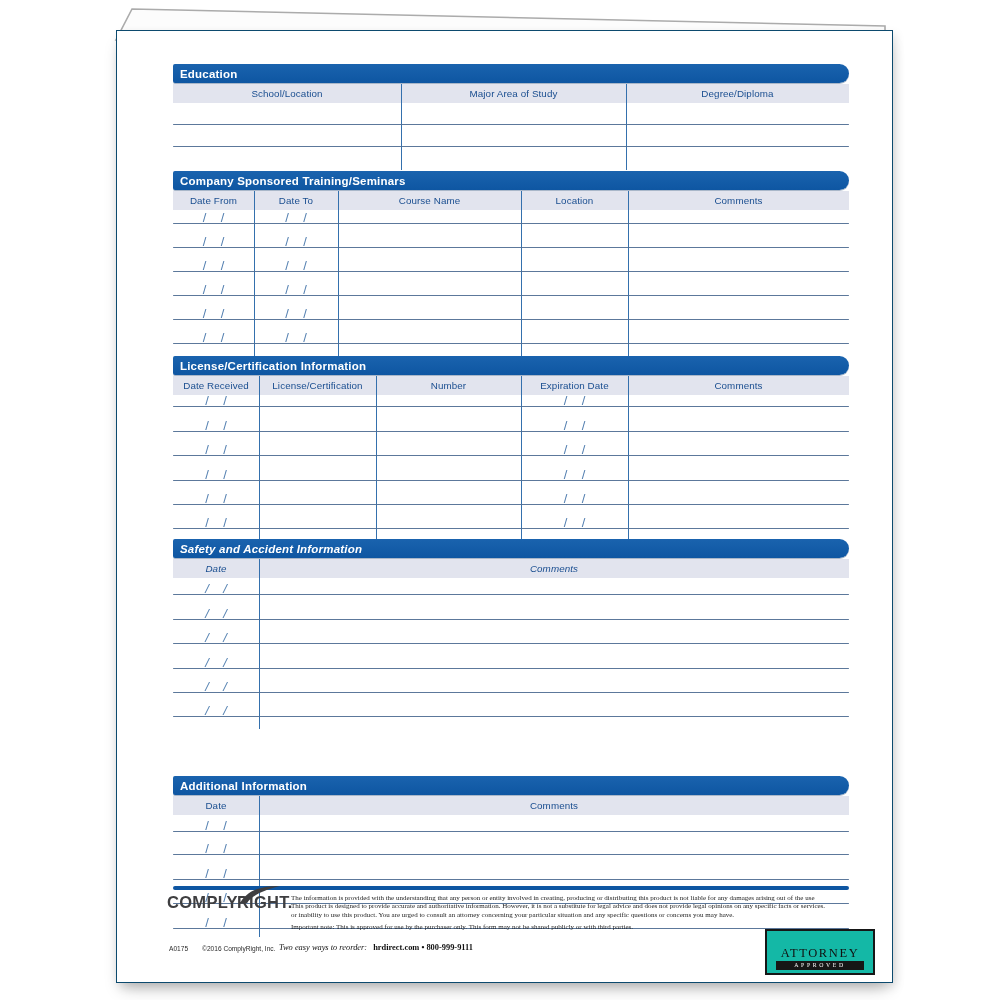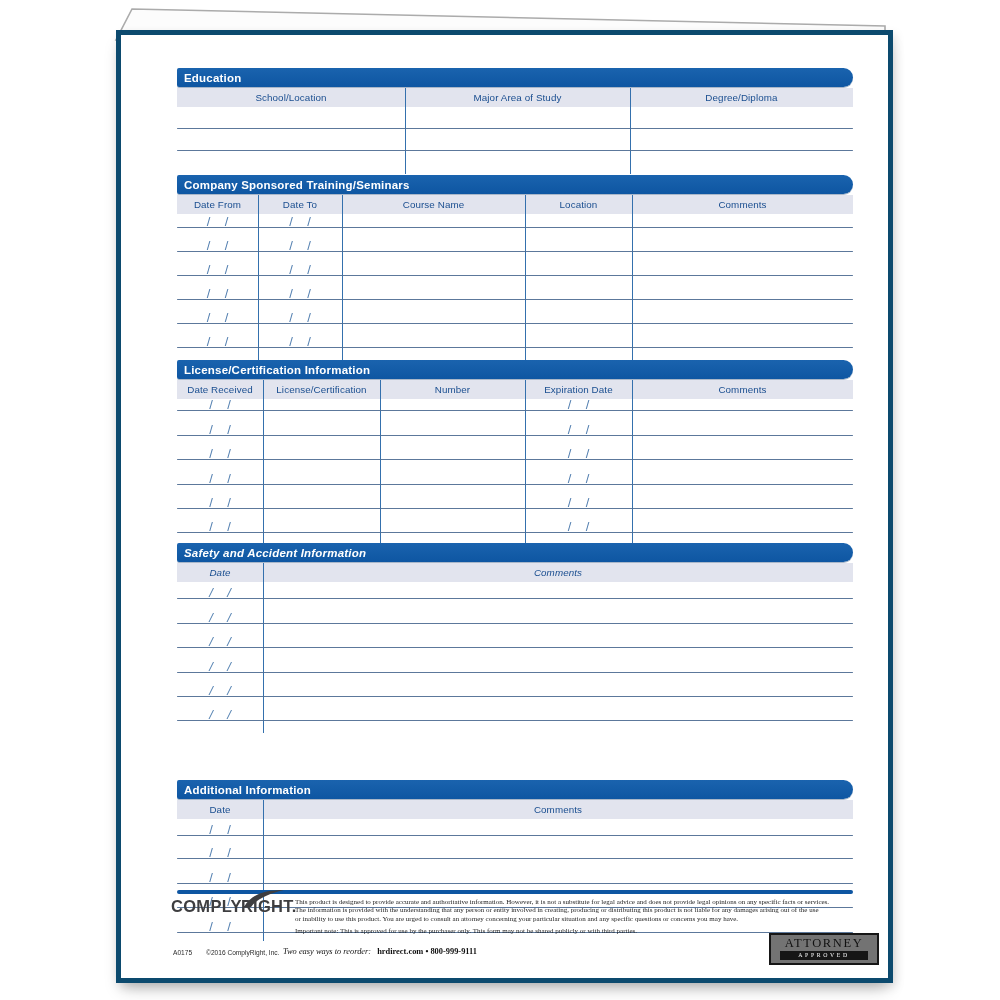--- a/index.html
+++ b/index.html
@@ -7,21 +7,21 @@
     width:1000px; height:1000px; background:#ffffff; overflow:hidden;
     font-family:"Liberation Sans", sans-serif;
     -webkit-font-smoothing:antialiased;
   }
   .stage { position:relative; width:1000px; height:1000px; }
 
   
   .backdrop { position:absolute; left:0; top:0; }
   .sheet {
     position:absolute; left:116px; top:30px; width:777px; height:953px;
-    background:#ffffff; border:5px solid #0c4a6e; box-sizing:border-box;
+    background:#ffffff; border:1px solid #0c4a6e; box-sizing:border-box;
     box-shadow: 0 10px 16px -6px rgba(0,0,0,.28), 3px 4px 9px rgba(0,0,0,.10);
   }
 
   
   .section { position:absolute; left:56px; width:676px; }
   .sec-bar {
     position:absolute; left:0; top:0; width:100%; height:19px;
     background:linear-gradient(180deg, var(--header-bar-light, #1a63ae), var(--header-bar, #0e56a2));
     border-radius:2px 10px 10px 2px;
     box-shadow:0 1px 0 rgba(10,50,100,.35);
@@ -55,21 +55,21 @@
   .swoosh { position:absolute; left:71px; top:-8px; width:44px; height:19px; fill:#3e3e40; }
   .meta { position:absolute; left:52px; top:914px; display:flex; gap:14px; }
   .meta span { font-size:6.6px; color:#2b2b2b; }
   .disclaimer { position:absolute; left:174px; top:863px; width:582px;
     font-family:"Liberation Serif", serif; font-size:7px; line-height:8.4px; color:#1d1d1d; }
   .disclaimer .imp { margin-top:4px; }
   .reorder { position:absolute; left:162px; top:912px; font-family:"Liberation Serif", serif; font-size:8.4px; color:#111; }
   .reorder .ital { font-style:italic; }
   .reorder .bold { font-weight:bold; margin-left:4px; }
   .badge { position:absolute; left:648px; top:898px; width:110px; box-sizing:border-box;
-    border:2px solid #161616; background:#737373; padding:1px 3px 3px; text-align:center; }
+    border:2px solid #161616; background:#14b8a6; padding:15px 3px 3px; text-align:center; }
   .badge-word { font-family:"Liberation Serif", serif; font-size:12.5px; letter-spacing:1.6px; color:#111; }
   .badge-bar { margin:0 6px; background:#161616; color:#fff; font-size:5.8px; letter-spacing:2.6px;
     padding:1px 0 1.5px; font-family:"Liberation Serif", serif; }
 </style>
 </head>
 <body>
 
 <div class="stage">
 
   <svg class="backdrop" width="1000" height="1000">
@@ -258,22 +258,22 @@
       </svg>
       <span class="logo-b">RIGHT.</span>
     </div>
 
     <div class="meta">
       <span>A0175</span>
       <span>©2016 ComplyRight, Inc.</span>
     </div>
 
     <div class="disclaimer">
+      <div>The information is provided with the understanding that any person or entity involved in creating, producing or distributing this product is not liable for any damages arising out of the use</div>
       <div>This product is designed to provide accurate and authoritative information. However, it is not a substitute for legal advice and does not provide legal opinions on any specific facts or services.</div>
-      <div>The information is provided with the understanding that any person or entity involved in creating, producing or distributing this product is not liable for any damages arising out of the use</div>
       <div>or inability to use this product. You are urged to consult an attorney concerning your particular situation and any specific questions or concerns you may have.</div>
       <div class="imp">Important note: This is approved for use by the purchaser only. This form may not be shared publicly or with third parties.</div>
     </div>
 
     <div class="reorder">
       <span class="ital">Two easy ways to reorder:</span>
       <span class="bold">hrdirect.com • 800-999-9111</span>
     </div>
 
     <div class="badge">

